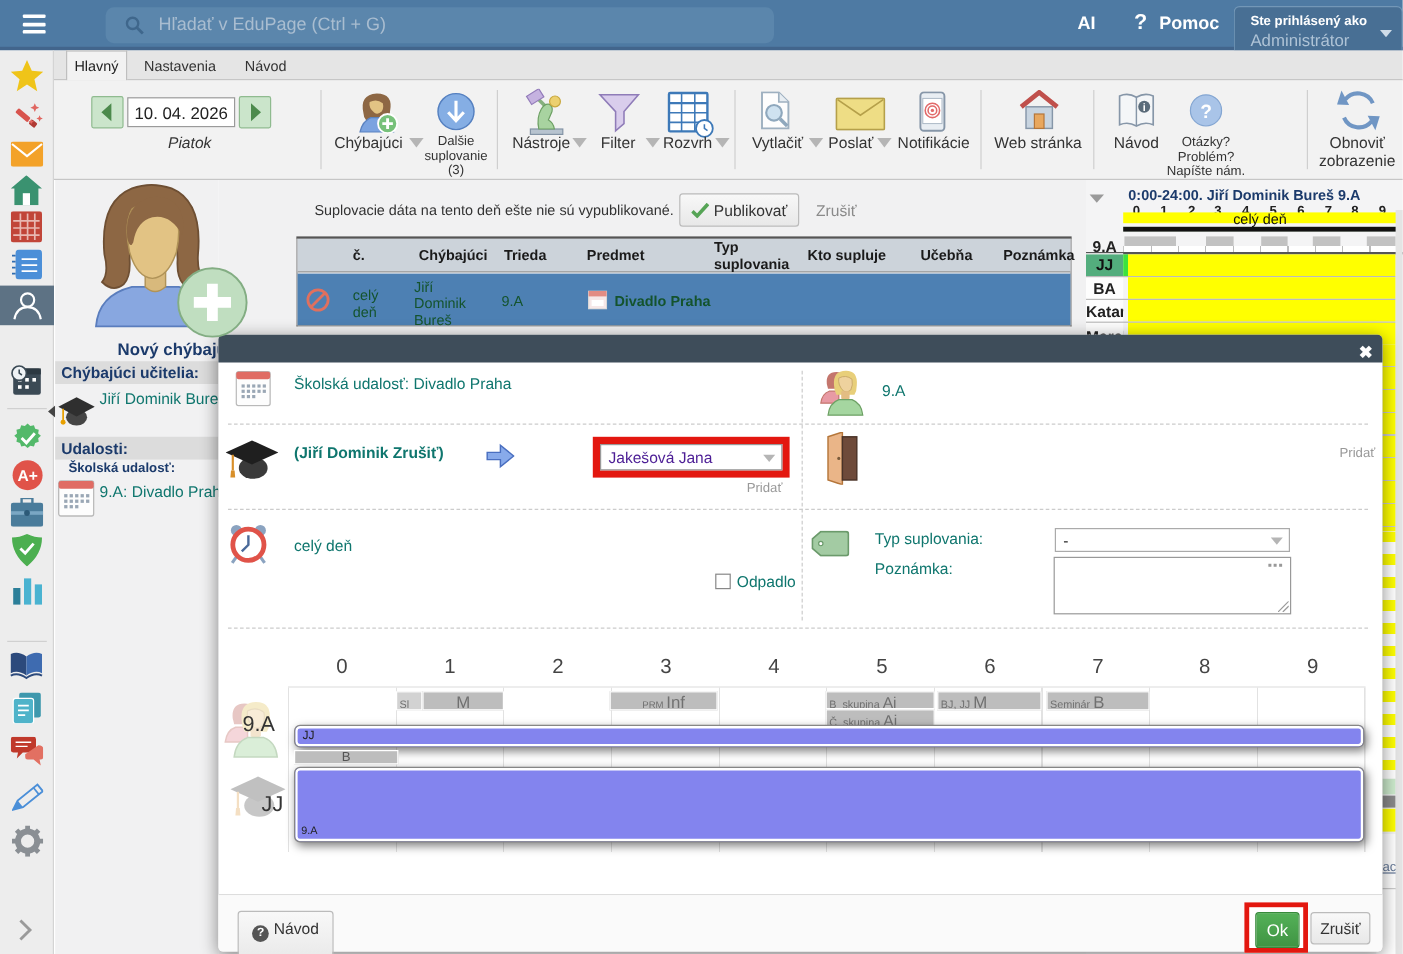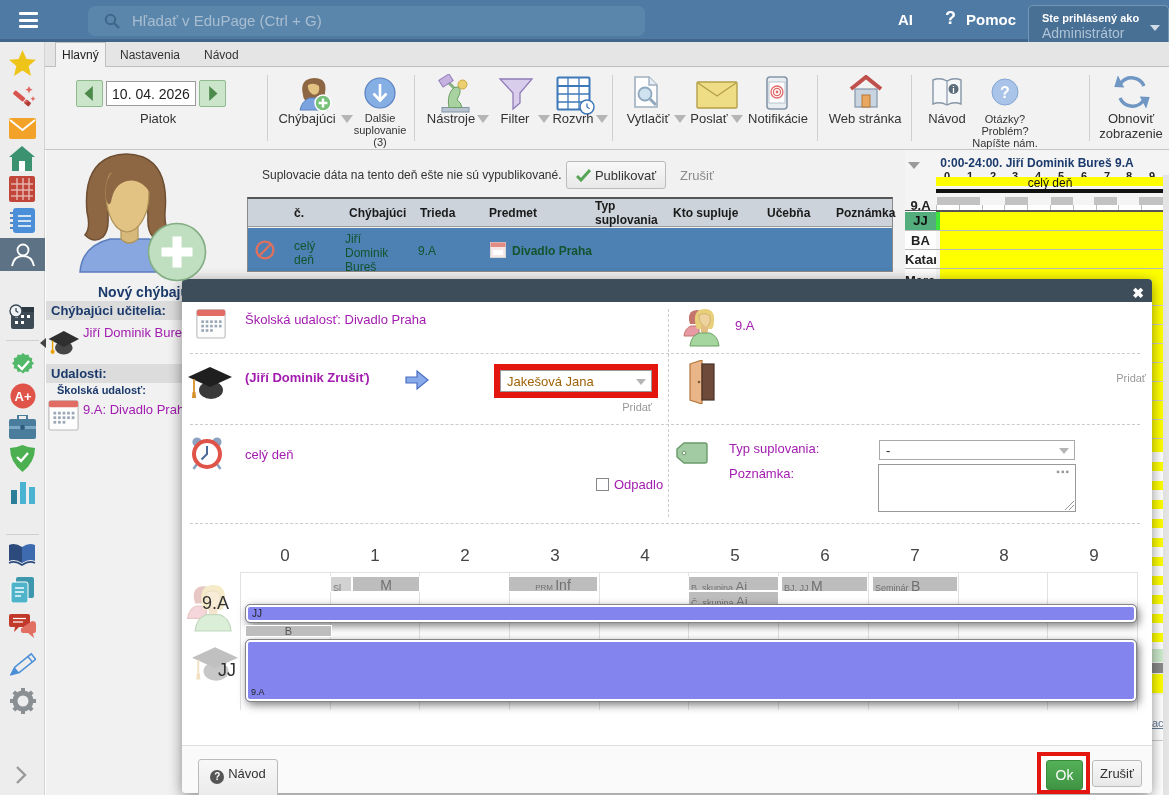--- a/index.html
+++ b/index.html
@@ -46,21 +46,21 @@
 #centerpanel { position:absolute; left:182px; top:150px; width:723px; height:645px; background:#f1f1f2; }
 #rightpanel { position:absolute; left:905px; top:150px; width:264px; height:645px; background:#f4f4f5; }
 
 
 #modal { position:absolute; left:182px; top:279px; width:970px; height:514px; background:#fff; border-radius:4px; box-shadow:0 3px 14px rgba(0,0,0,.45); }
 #mtitle { position:absolute; left:0; top:0; width:970px; height:23px; background:#3e4d5a; border-radius:4px 4px 0 0; color:#fff; font-weight:bold; font-size:13px; line-height:23px; }
 #mtitle span { margin-left:14px; }
 #mclose { position:absolute; right:8px; top:3px; color:#fff; font-weight:bold; font-size:14px; }
 .dashh { position:absolute; border-top:1px dashed #ccc; height:0; }
 .dashv { position:absolute; border-left:1px dashed #ccc; width:0; }
-.mtext { position:absolute; font-size:13px; color:#a21caf; }
+.mtext { position:absolute; font-size:13px; color:#0f766e; }
 .small-gray { position:absolute; font-size:11px; color:#999; }
 #mfoot { position:absolute; left:0; top:466px; width:970px; height:48px; background:#fafafa; border-top:1px solid #ddd; border-radius:0 0 4px 4px; }
 .btn { position:absolute; border:1px solid #bbb; border-radius:3px; background:linear-gradient(#f8f8f8,#e8e8e8); font-size:13px; color:#333; text-align:center; }
 .thead { position:absolute; font-size:12px; font-weight:bold; color:#1a1a1a; line-height:14px; }
 .trow { position:absolute; font-size:12px; color:#14532d; line-height:14px; }
 
 .ylab { position:absolute; left:0; width:31px; font-size:13px; font-weight:bold; color:#222; text-align:center; }
 .yrow { position:absolute; left:35px; width:223px; background:#ffff00; }
 .hnum { position:absolute; font-size:11px; font-weight:bold; color:#222; width:20px; text-align:center; }
 
@@ -240,21 +240,21 @@
 </div>
 
 <div id="toolbar">
   <div class="navbtn" style="left:31px; top:13px;"><svg width="25" height="25" viewBox="0 0 30 30">
         <polygon points="19,6 9,15 19,24" fill="#4c8a4c"></polygon>
       </svg></div>
   <div id="datebox">10. 04. 2026</div>
   <div class="navbtn" style="left:154px; top:13px;"><svg width="25" height="25" viewBox="0 0 30 30">
         <polygon points="11,6 21,15 11,24" fill="#4c8a4c"></polygon>
       </svg></div>
-  <div class="tlab" style="left:95px; top:44px;">Piatok</div>
+  <div class="tlab" style="left:95px; top:44px;font-style:italic;">Piatok</div>
 
   <div class="tsep" style="left:222px;"></div>
 
   <svg class="abs" style="left:251px; top:7px;" width="36" height="38" viewBox="0 0 36 38">
     <path d="M7 21 Q3 5 18 4 Q32 4 29 19 Q29 24 26 26 L9 26 Q7 24 7 21" fill="#8d6744"></path>
     <path d="M12 11 Q18 8 23 12 Q24 16 22 19 Q19 22 16 20 Q11 16 12 11" fill="#e2c384"></path>
     <path d="M4 36 Q6 27 13 24 L23 24 Q30 27 32 36 Z" fill="#7ba3e0" stroke="#5a82c0" stroke-width="1"></path>
     <circle cx="27" cy="29" r="8" fill="#77c17a" stroke="#fff" stroke-width="1.5"></circle>
     <path d="M27 24.6 V33.4 M22.6 29 H31.4" stroke="#fff" stroke-width="2.4"></path>
   </svg>
@@ -538,21 +538,21 @@
     <polygon points="22,2 44,12 22,22 0,12" fill="#1f1f1f"></polygon>
     <path d="M6 14 V27" stroke="#d88f2a" stroke-width="1.8" fill="none"></path>
     <path d="M4.5 27 h3 l0.5 6 h-4 z" fill="#d88f2a"></path>
   </svg>
   <div class="mtext" style="left:63px; top:91px; font-weight:bold;">(Jiří Dominik Zrušiť)</div>
   <svg class="abs" style="left:223px; top:90px;" width="24" height="22" viewBox="0 0 24 22">
     <path d="M1 8 H12 V2 L23 11 L12 20 V14 H1 Z" fill="#88aaea" stroke="#4a6fc0" stroke-width="1.2"></path>
   </svg>
   <div class="abs" style="left:312px; top:85px; width:164px; height:34px; background:#e3170f;"></div>
   <div class="abs" style="left:318px; top:91px; width:152px; height:22px; background:#fff; border:1px solid #999;">
-    <div class="abs" style="left:6px; top:3px; font-size:13px; color:#a16207;">Jakešová Jana</div>
+    <div class="abs" style="left:6px; top:3px; font-size:13px; color:#4c1d95;">Jakešová Jana</div>
     <div class="abs" style="right:5px; top:8px; width:0; height:0; border-left:5px solid transparent; border-right:5px solid transparent; border-top:6px solid #b5b5b5;"></div>
   </div>
   <div class="small-gray" style="left:420px; top:122px; width:50px; text-align:right;">Pridať</div>
 
   <svg class="abs" style="left:506px; top:81px;" width="28" height="44" viewBox="0 0 28 44">
     <path d="M2 4 L14 0 V44 L2 40 Z" fill="#eab588" stroke="#b5763a" stroke-width="1.2"></path>
     <rect x="14" y="4" width="12" height="36" fill="#6e4a3a" stroke="#4a3228" stroke-width="1.2"></rect>
     <circle cx="11" cy="22" r="1.3" fill="#7a5a3a"></circle>
   </svg>
   <div class="small-gray" style="left:924px; top:93px; width:40px; text-align:right;">Pridať</div>

